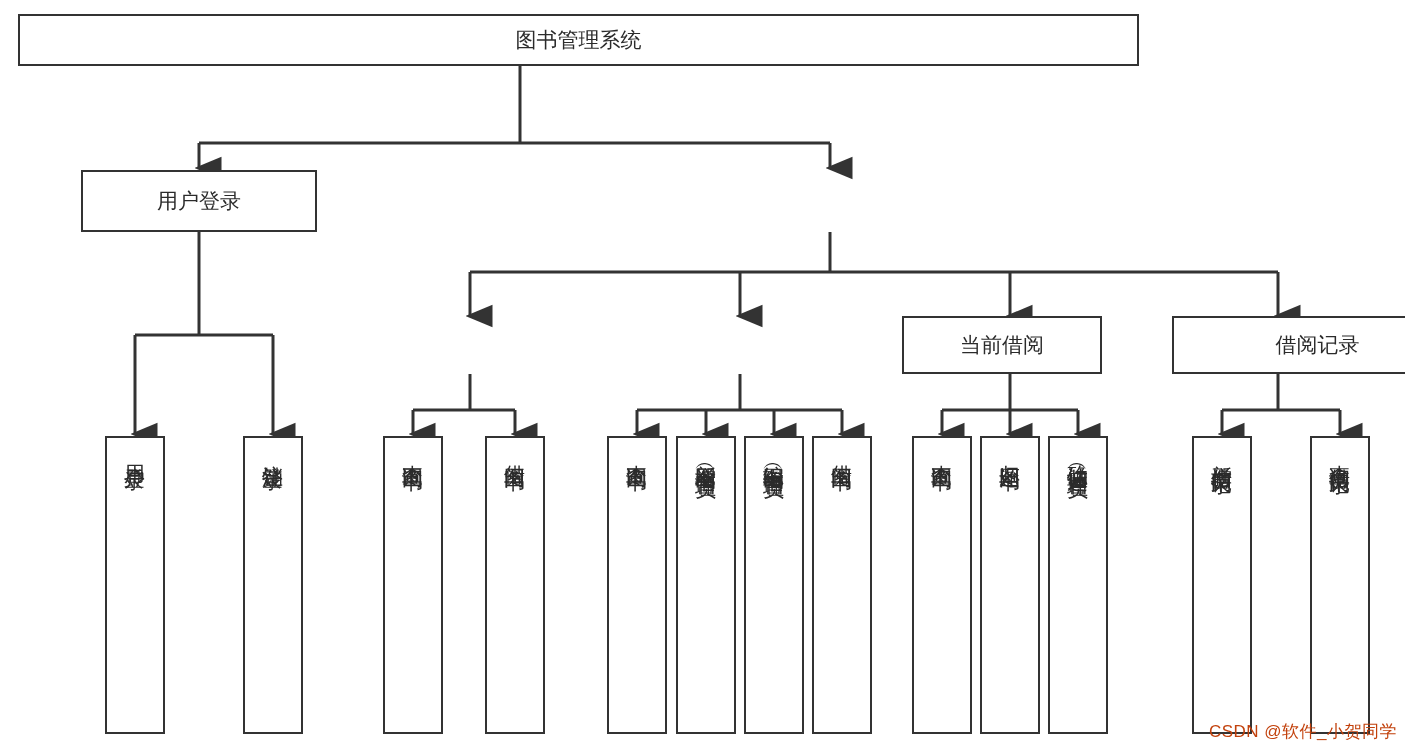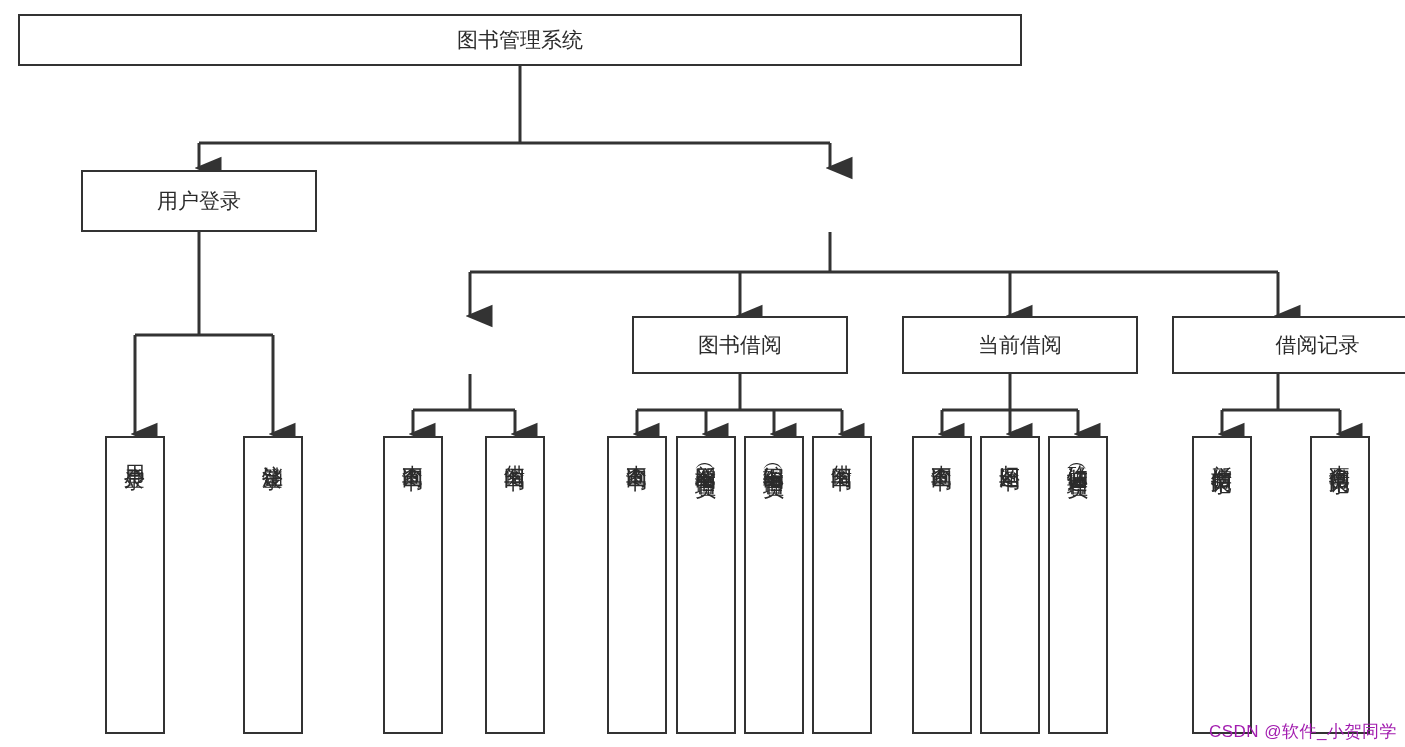--- a/index.html
+++ b/index.html
@@ -53,21 +53,21 @@
     text-orientation: upright;
     font-size: 21px;
     letter-spacing: 2px;
     line-height: 1;
   }
   #watermark {
     position: absolute;
     right: 8px;
     bottom: 4px;
     font-size: 17px;
-    color: #a21caf;
+    color: #c2410c;
     letter-spacing: 0.5px;
     white-space: nowrap;
   }
 </style>
 </head>
 <body>
 
 <div id="diagram-canvas">
 
   <svg class="edges" viewBox="0 0 1405 747">
@@ -113,32 +113,29 @@
       <path d="M 1010 410 L 1010 434" marker-end="url(#arrow)"></path>
       <path d="M 1078 410 L 1078 434" marker-end="url(#arrow)"></path>
 
       <path d="M 1278 374 L 1278 410"></path>
       <path d="M 1222 410 L 1340 410"></path>
       <path d="M 1222 410 L 1222 434" marker-end="url(#arrow)"></path>
       <path d="M 1340 410 L 1340 434" marker-end="url(#arrow)"></path>
     </g>
   </svg>
 
-  <div class="node horizontal" style="left:18px; top:14px; width:1004px; height:52px;align-items:center;">
+  <div class="node horizontal" style="left:18px; top:14px; width:1121px; height:52px;align-items:center;">
     <span class="label">图书管理系统</span>
   </div>
 
   <div class="node horizontal" style="left:81px; top:170px; width:236px; height:62px;">
     <span class="label">用户登录</span>
   </div>
 
-  <div class="node horizontal" style="left:632px; top:316px; width:216px; height:58px;">
-    <span class="label">图书借阅</span>
-  </div>
-  <div class="node horizontal" style="left:902px; top:316px; width:236px; height:58px;">
+  <div class="node horizontal" style="left:902px; top:316px; width:200px; height:58px;">
     <span class="label">当前借阅</span>
   </div>
   <div class="node horizontal" style="left:1172px; top:316px; width:256px; height:58px;padding-left:35px;">
     <span class="label">借阅记录</span>
   </div>
 
   <div class="node vertical" style="left:105px; top:436px; width:60px; height:298px;">
     <span class="label">用户登录</span>
   </div>
   <div class="node vertical" style="left:243px; top:436px; width:60px; height:298px;">

